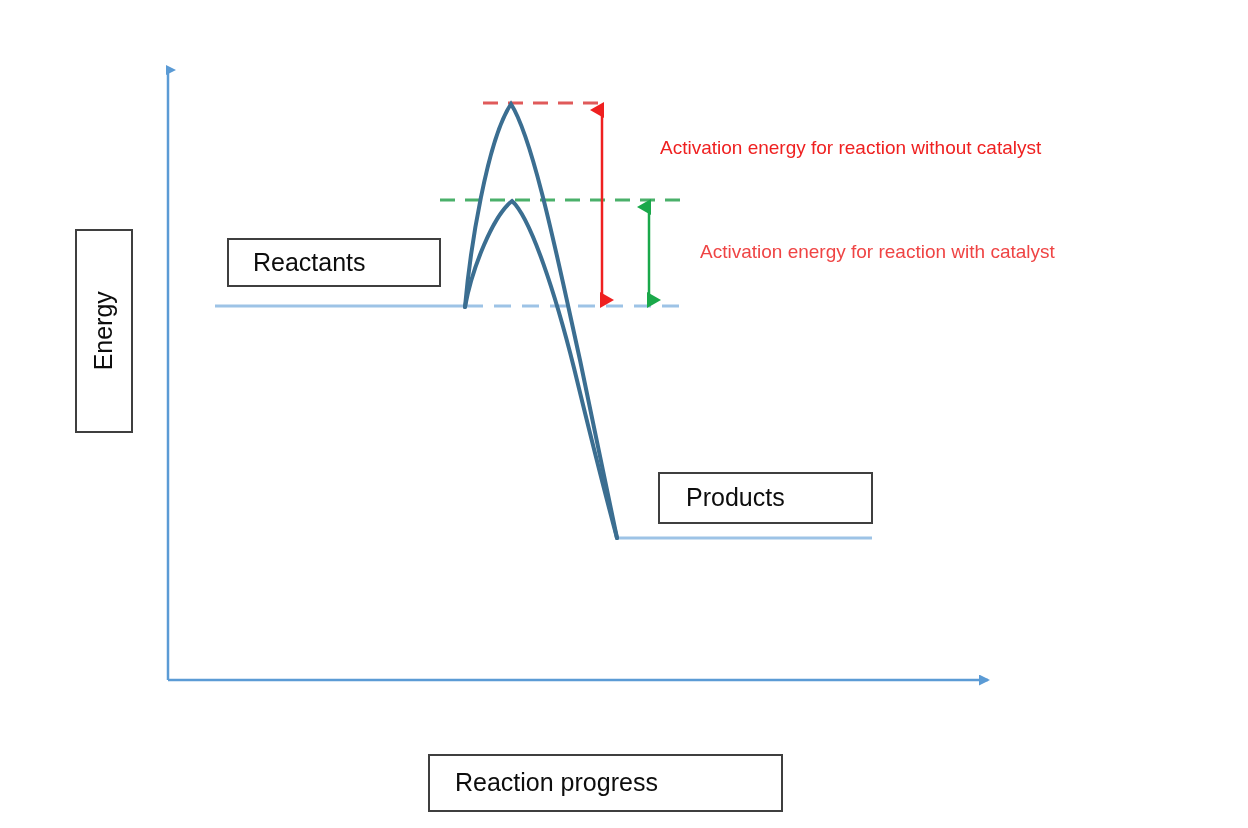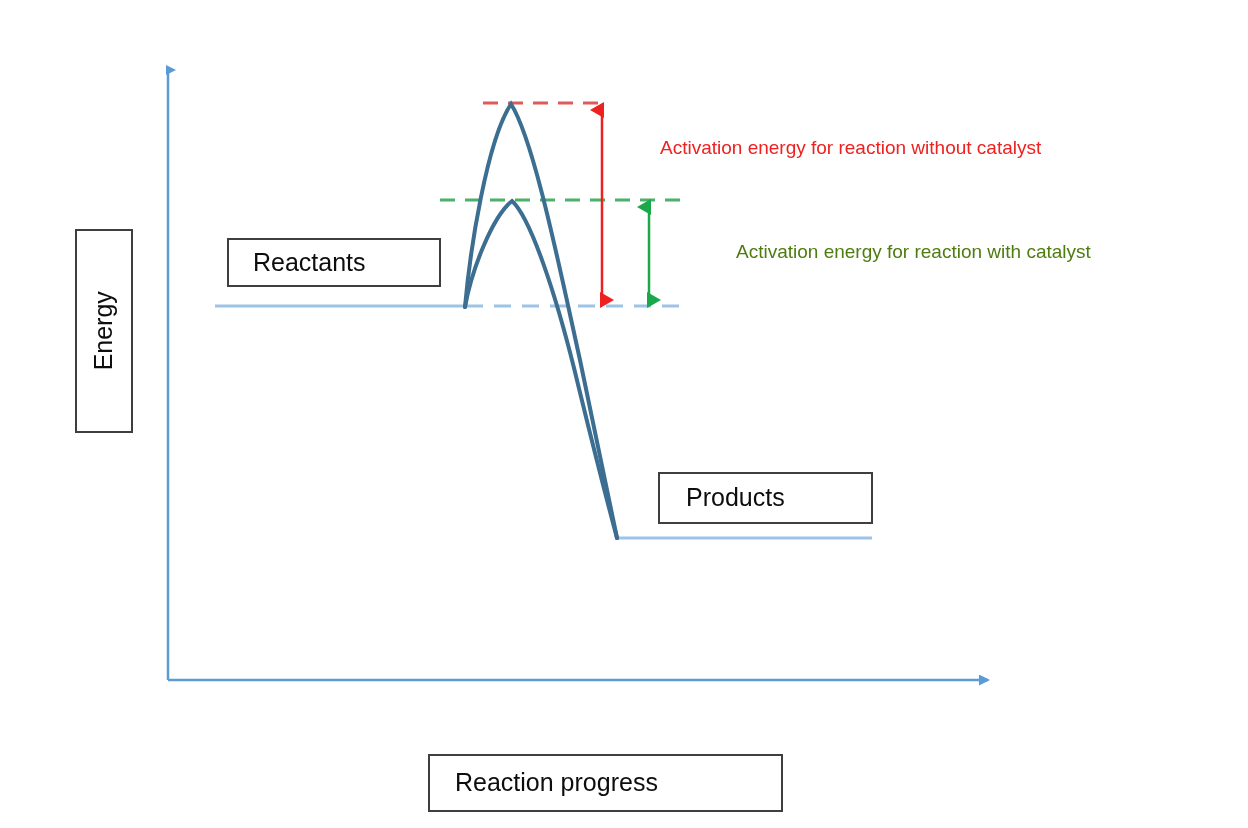--- a/index.html
+++ b/index.html
@@ -78,23 +78,23 @@
     white-space: nowrap;
     font-size: 19px;
     line-height: 1.15;
   }
   #annot-no-catalyst {
     left: 660px;
     top: 137px;
     color: #ef2020;
   }
   #annot-with-catalyst {
-    left: 736px;
+    left: 700px;
     top: 241px;
-    color: #4d7c0f;
+    color: #ef4444;
   }
 </style>
 </head>
 <body>
 
 <div id="stage">
 
   <svg id="diagram-svg" viewBox="0 0 1248 828" xmlns="http://www.w3.org/2000/svg">
 
     <defs>

